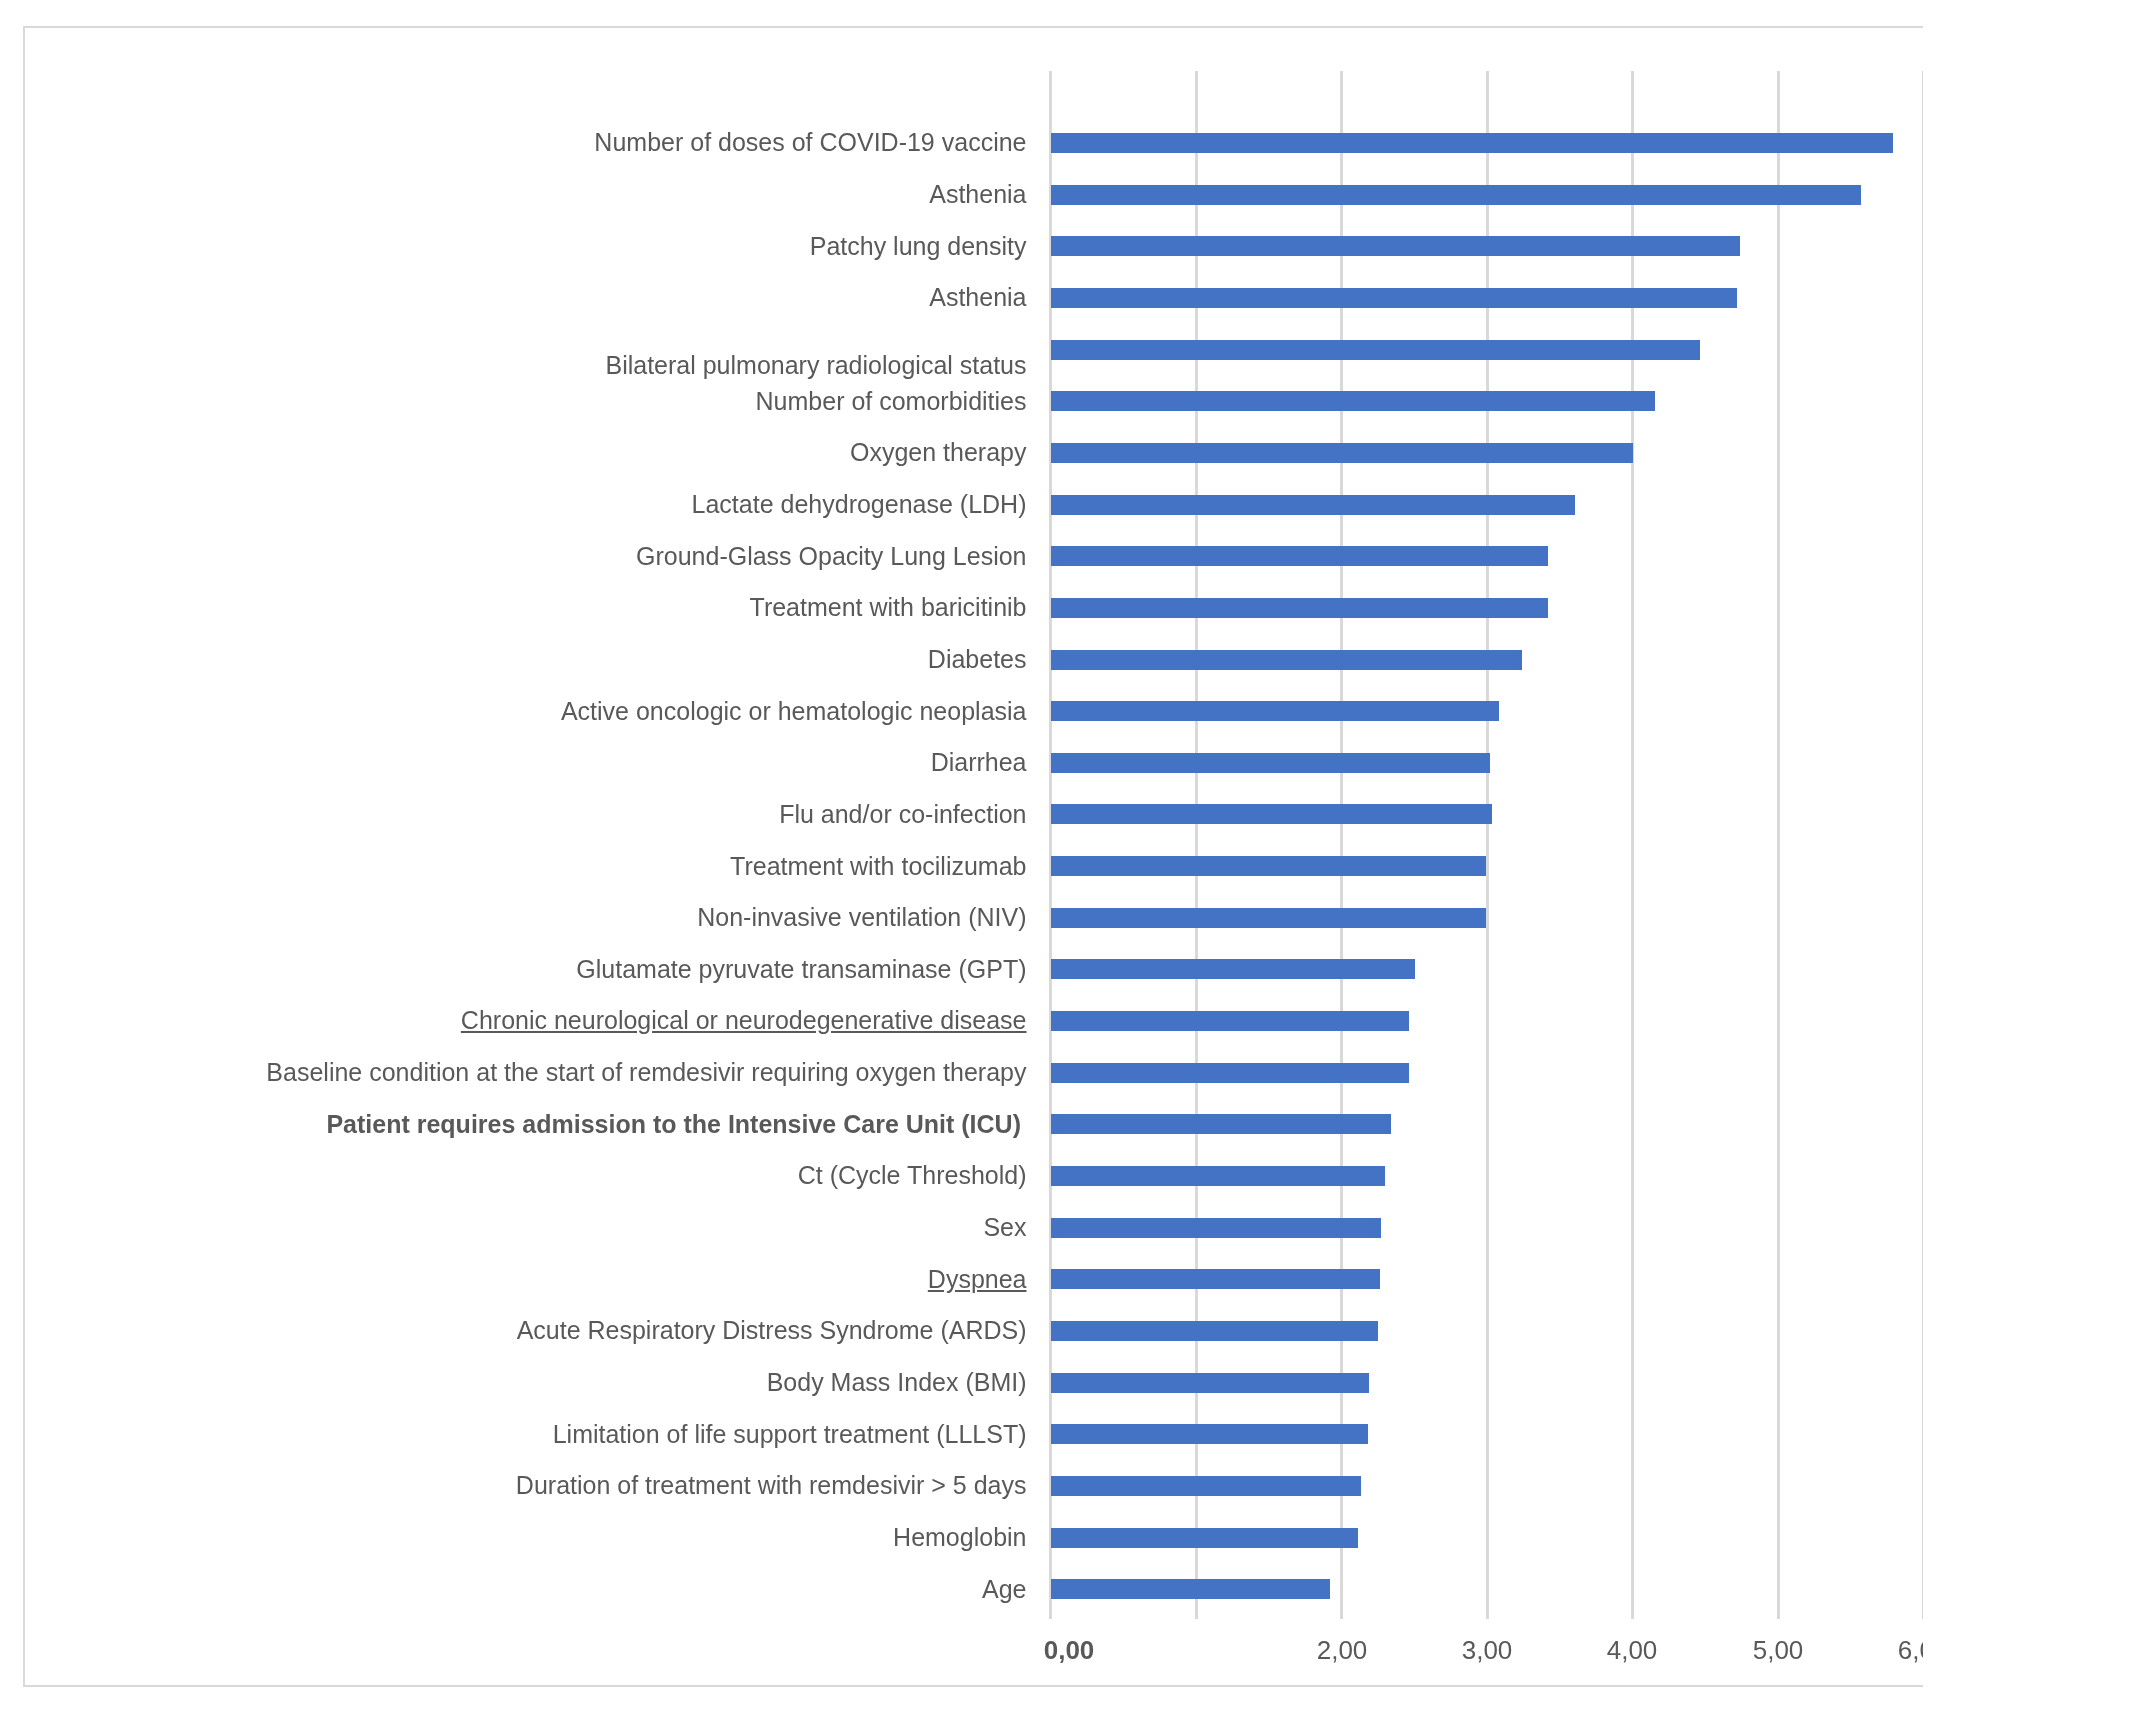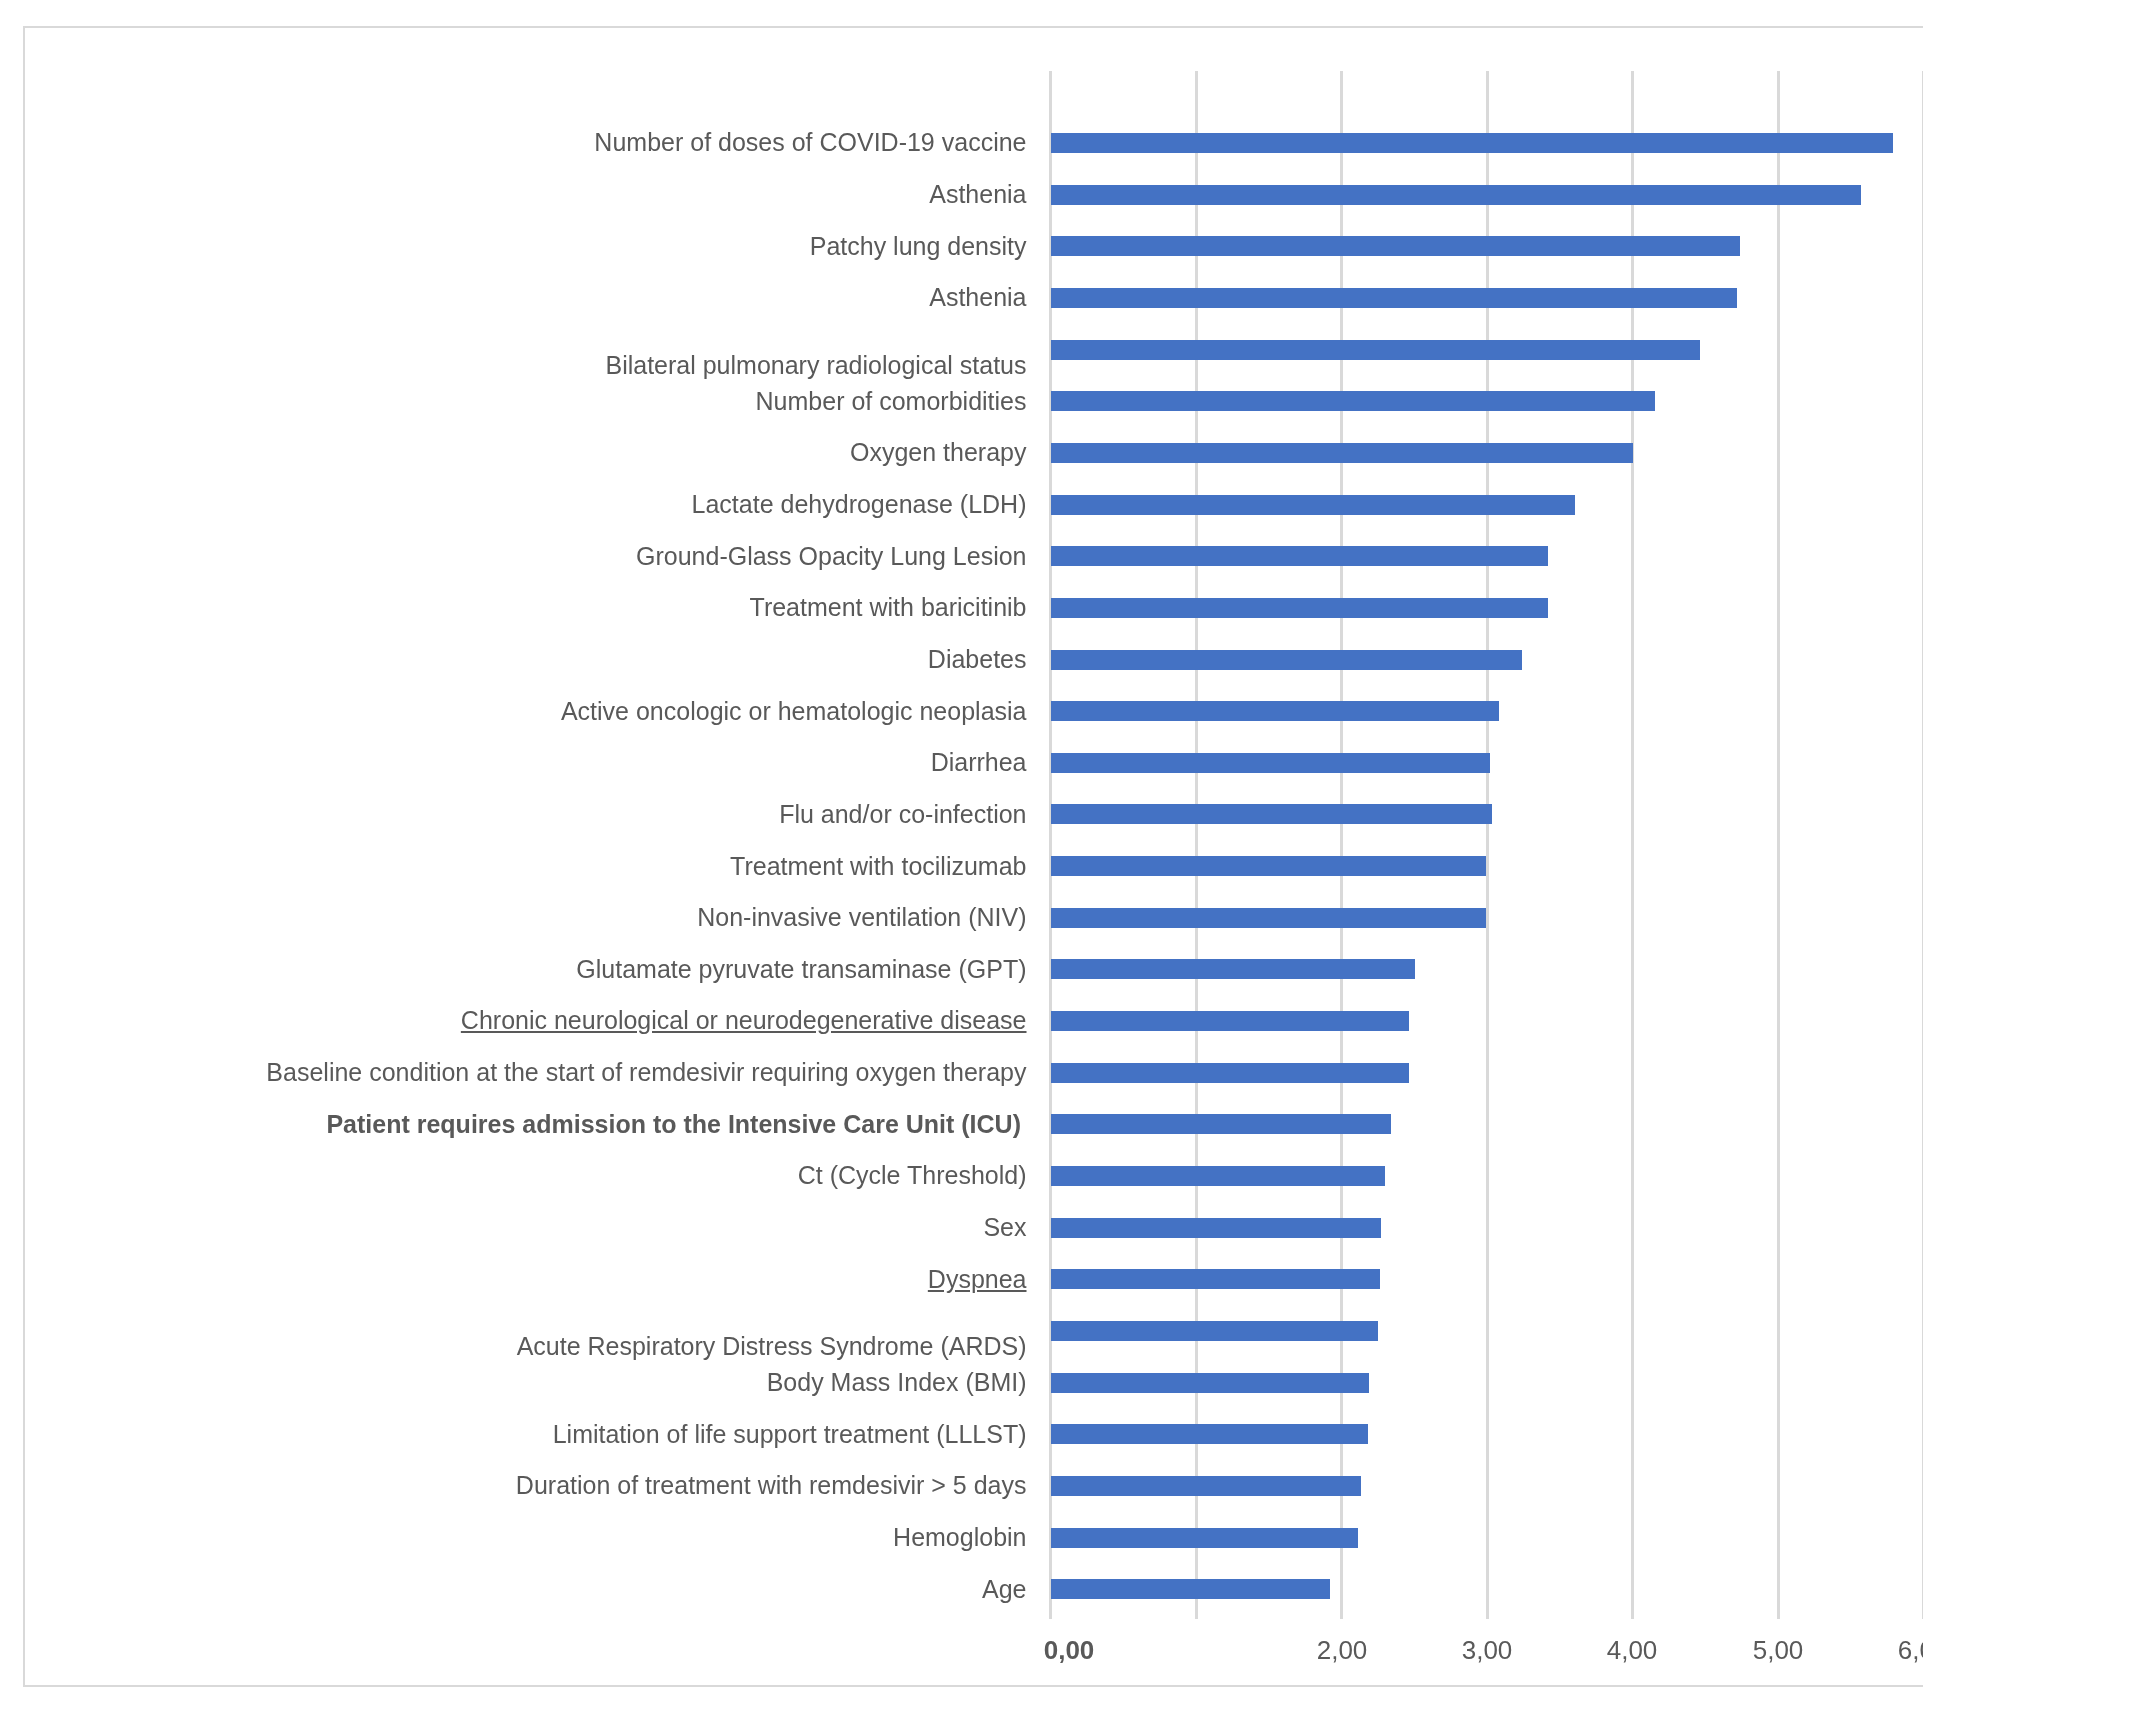--- a/index.html
+++ b/index.html
@@ -114,21 +114,21 @@
         <div class="category-label" style="left: 6.5px; width: 995px; top: 774px; color: rgb(89, 89, 89);">Flu and/or co-infection</div>
         <div class="category-label" style="left: 6.5px; width: 995px; top: 826px; color: rgb(89, 89, 89);">Treatment with tocilizumab</div>
         <div class="category-label" style="left: 6.5px; width: 995px; top: 877px; color: rgb(89, 89, 89);">Non-invasive ventilation (NIV)</div>
         <div class="category-label" style="left: 6.5px; width: 995px; top: 929px; color: rgb(89, 89, 89);">Glutamate pyruvate transaminase (GPT)</div>
         <div class="category-label" style="left: 6.5px; width: 995px; top: 980px; color: rgb(89, 89, 89); text-decoration: underline;">Chronic neurological or neurodegenerative disease</div>
         <div class="category-label" style="left: 6.5px; width: 995px; top: 1032px; color: rgb(89, 89, 89);">Baseline condition at the start of remdesivir requiring oxygen therapy</div>
         <div class="category-label" style="left: 1px; width: 995px; top: 1084px; color: rgb(89, 89, 89); font-weight: bold;">Patient requires admission to the Intensive Care Unit (ICU)</div>
         <div class="category-label" style="left: 6.5px; width: 995px; top: 1135px; color: rgb(89, 89, 89);">Ct (Cycle Threshold)</div>
         <div class="category-label" style="left: 6.5px; width: 995px; top: 1187px; color: rgb(89, 89, 89);">Sex</div>
         <div class="category-label" style="left: 6.5px; width: 995px; top: 1239px; color: rgb(89, 89, 89); text-decoration: underline;">Dyspnea</div>
-        <div class="category-label" style="left: 6.5px; width: 995px; top: 1290px; color: rgb(89, 89, 89); margin-top: 16px;">Acute Respiratory Distress Syndrome (ARDS)</div>
+        <div class="category-label" style="left: 6.5px; width: 995px; top: 1290px; color: rgb(89, 89, 89);">Acute Respiratory Distress Syndrome (ARDS)</div>
         <div class="category-label" style="left: 6.5px; width: 995px; top: 1342px; color: rgb(89, 89, 89);">Body Mass Index (BMI)</div>
         <div class="category-label" style="left: 6.5px; width: 995px; top: 1394px; color: rgb(89, 89, 89);">Limitation of life support treatment (LLLST)</div>
         <div class="category-label" style="left: 6.5px; width: 995px; top: 1445px; color: rgb(89, 89, 89);">Duration of treatment with remdesivir &gt; 5 days</div>
         <div class="category-label" style="left: 6.5px; width: 995px; top: 1497px; color: rgb(89, 89, 89);">Hemoglobin</div>
         <div class="category-label" style="left: 6.5px; width: 995px; top: 1549px; color: rgb(89, 89, 89);">Age</div>
       </div>
     <div id="ticklabels">
         <div class="x-tick-label" style="left: 1044px; top: 1609px; color: rgb(89, 89, 89); font-weight: bold;">0,00</div>
         <div class="x-tick-label" style="left: 1171px; top: 1681px; color: rgb(89, 89, 89);">1,00</div>
         <div class="x-tick-label" style="left: 1317px; top: 1609px; color: rgb(89, 89, 89);">2,00</div>

